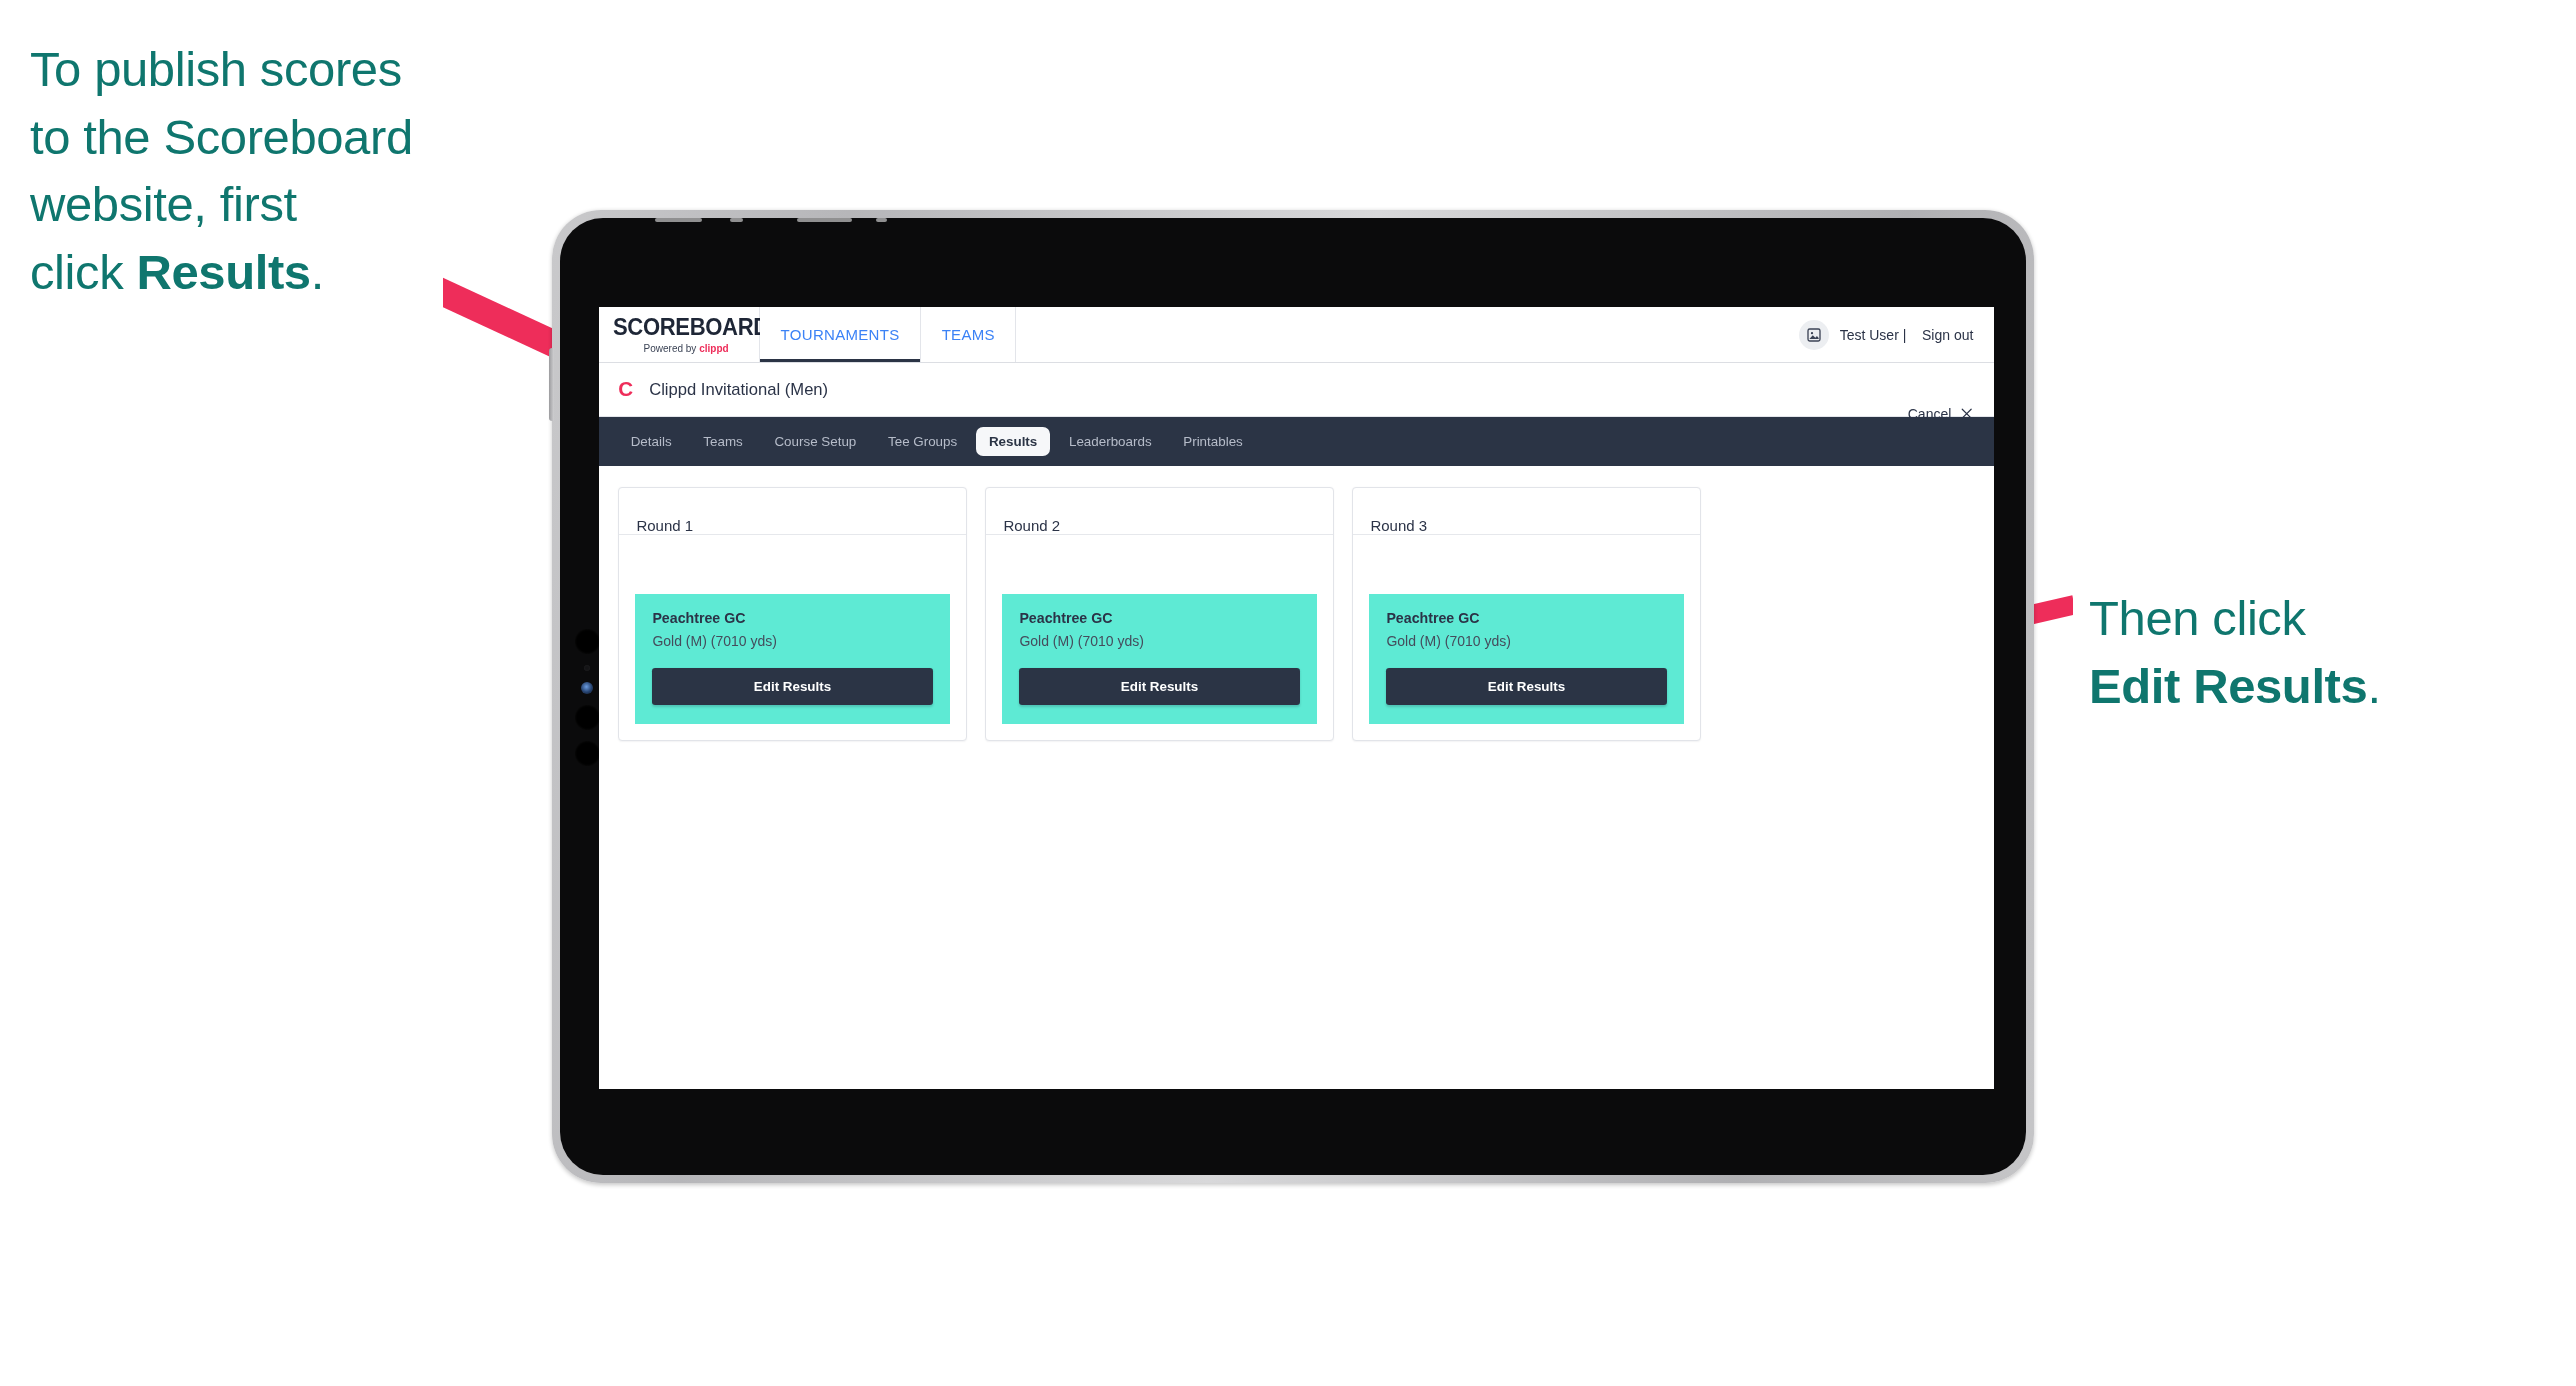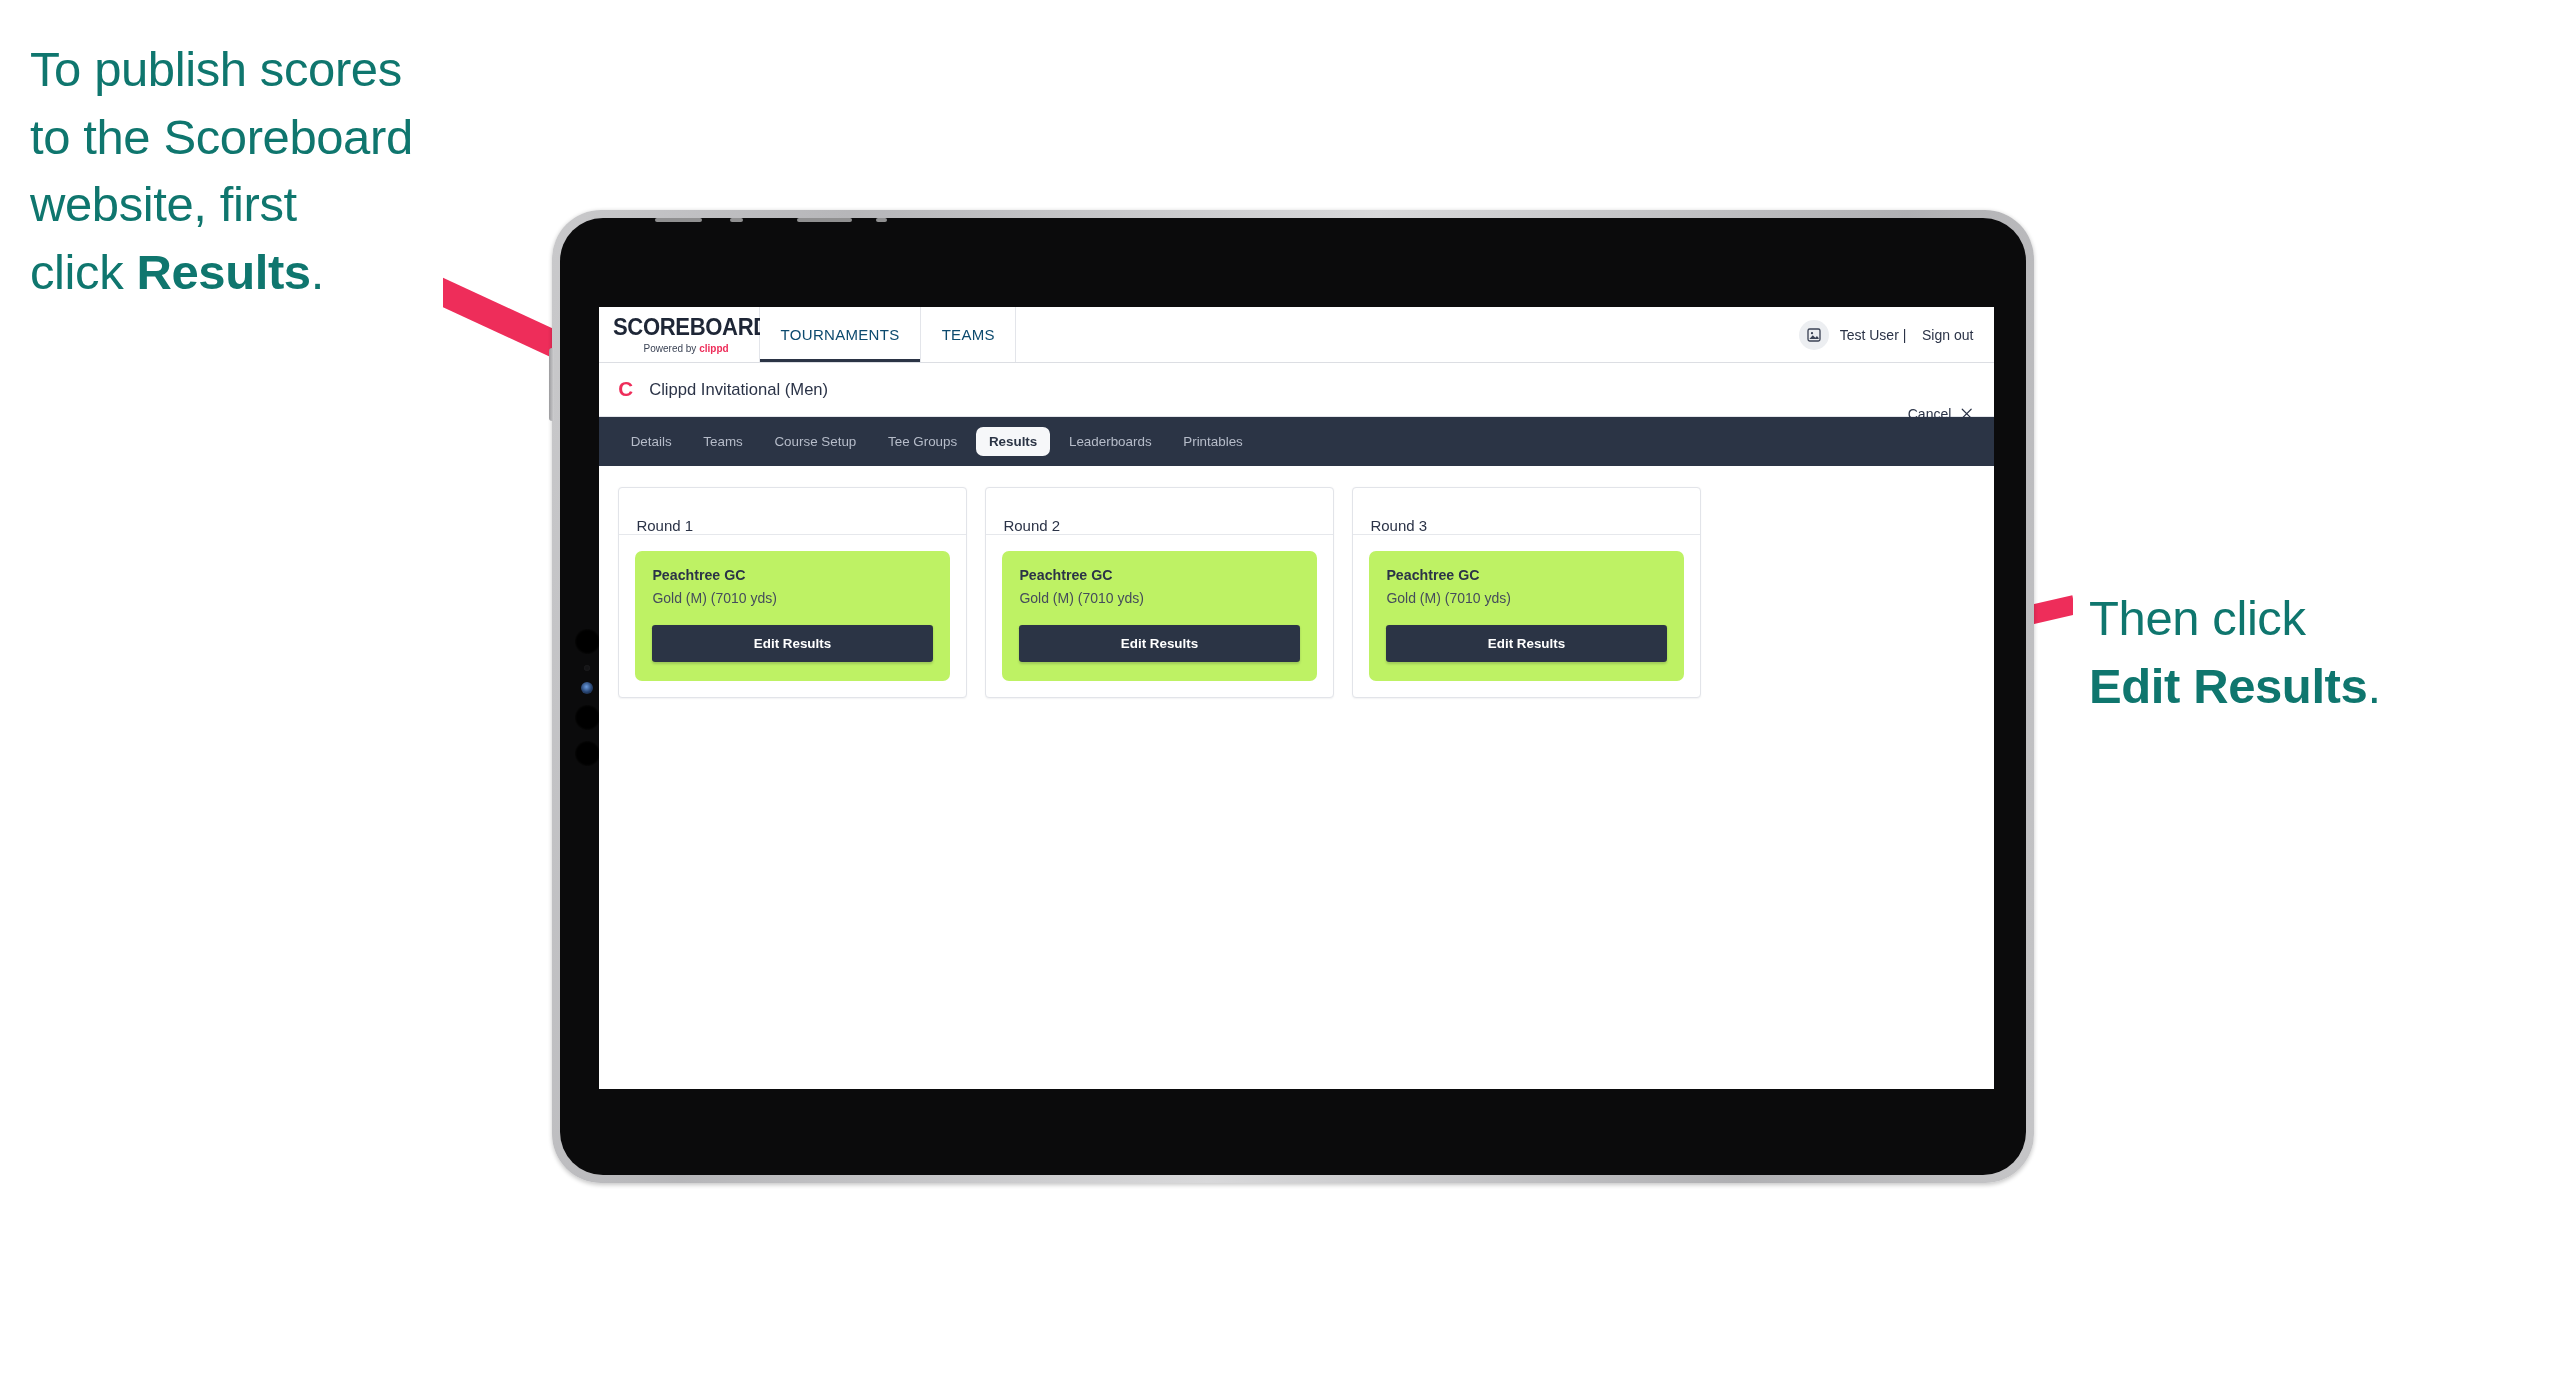--- a/index.html
+++ b/index.html
@@ -166,21 +166,21 @@
   }
   #brand-subtitle .brand-accent {
     color: #ee2d5a;
     font-weight: 700;
   }
   .topnav-tab {
     display: flex;
     align-items: center;
     padding: 0 20.6px;
     font-size: 15px;
-    color: #0c4a6e;
+    color: #3b82f6;
     letter-spacing: 0.3px;
     border-right: 0.8px solid #e3e5ea;
     position: relative;
     cursor: pointer;
     background: #ffffff;
   }
   .topnav-tab.active::after {
     content: "";
     position: absolute;
     left: 0; right: 0; bottom: 0;
@@ -296,23 +296,24 @@
     box-sizing: border-box;
   }
   .round-card-title {
     font-size: 15px;
     color: #2b3347;
   }
   .round-card-body {
     padding: 16px;
   }
   .course-panel {
-    background: #bef264;
-    border-radius: 7px;
+    background: #5eead4;
+    border-radius: 0;
     padding: 16px 17.4px 19px 17.4px;
+    margin-top: 43px;
   }
   .course-name {
     font-size: 14.2px;
     font-weight: 700;
     color: #2b3347;
     margin-bottom: 7.1px;
   }
   .course-tee {
     font-size: 14px;
     color: #454c5c;

